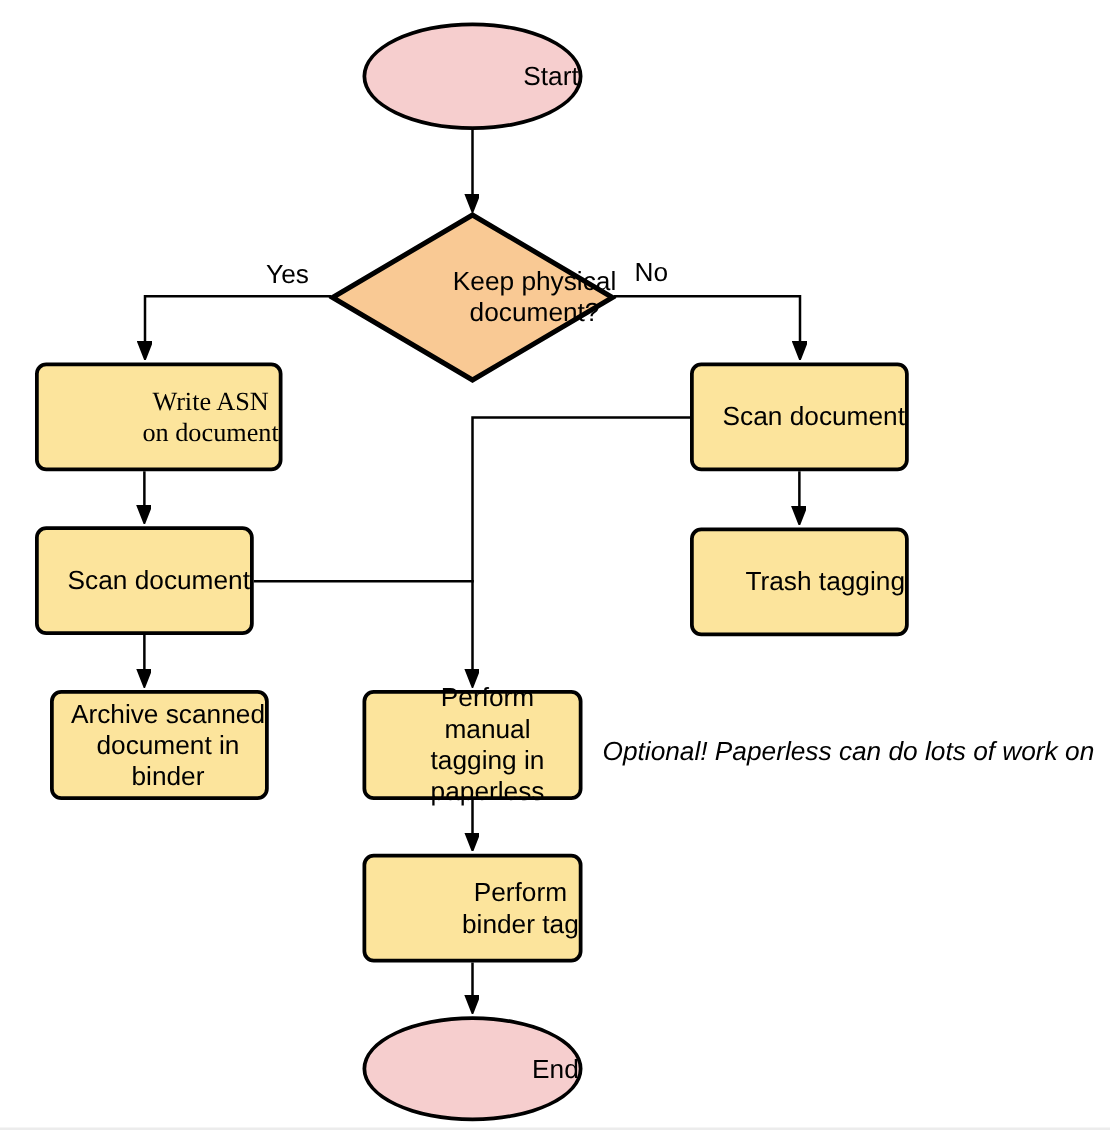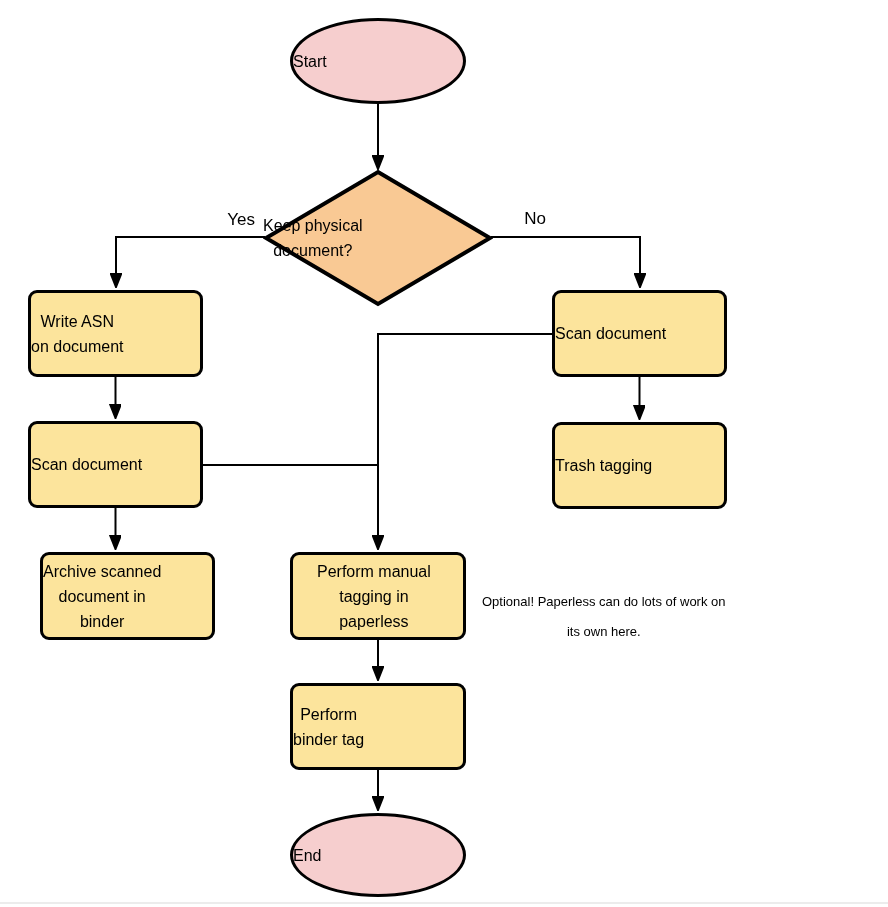--- a/index.html
+++ b/index.html
@@ -17,23 +17,23 @@
     stroke: var(--line-color, #000);
     stroke-width: 2;
     fill: none;
   }
   svg.edges .arrowhead { fill: var(--line-color, #000); }
 
   .node {
     position: absolute;
     display: flex;
     align-items: center;
-    justify-content: flex-start;
+    justify-content: flex-end;
     text-align: center;
-    font-size: 16px;
+    font-size: 21px;
     line-height: 25px;
     box-sizing: border-box;
   }
   .terminal {
     background: var(--terminal-fill, #f6cece);
     border: 3.5px solid var(--line-color, #000);
     border-radius: 50%;
   }
   .process {
     background: var(--process-fill, #fce49c);
@@ -43,33 +43,33 @@
   .decision-wrap { background: transparent; }
   .decision-wrap svg { position: absolute; left: 0; top: 0; }
   .decision-wrap .label { position: relative; z-index: 1; }
   .decision-poly {
     fill: var(--decision-fill, #f9c994);
     stroke: var(--line-color, #000);
     stroke-width: 4;
   }
   .edge-label {
     position: absolute;
-    font-size: 17px;
+    font-size: 21px;
     line-height: 20px;
-    text-align: right;
+    text-align: center;
     width: 50px;
   }
   .note {
     position: absolute;
     left: 482px;
     top: 587px;
-    font-size: 13px;
+    font-style: italic;
+    font-size: 21px;
     line-height: 30px;
     white-space: nowrap;
-    text-align: center;
   }
   .divider {
     position: absolute;
     left: 0;
     top: 902px;
     width: 100%;
     height: 1.5px;
     background: var(--divider-color, #ececec);
   }
 </style>
@@ -106,21 +106,21 @@
     </svg>
     <div class="label">
       <div>Keep physical</div>
       <div>document?</div>
     </div>
   </div>
 
   <div class="edge-label" style="left:205px; top:210px;">Yes</div>
   <div class="edge-label" style="left:496px; top:209px;">No</div>
 
-  <div class="node process" style="left:28px; top:290px; width:175px; height:87px;">
+  <div class="node process" style="left:28px; top:290px; width:198px; height:87px;font-family:Liberation Serif, serif;">
     <div>
       <div>Write ASN</div>
       <div>on document</div>
     </div>
   </div>
 
   <div class="node process" style="left:552px; top:290px; width:175px; height:87px;">
     <div>Scan document</div>
   </div>
 
@@ -143,21 +143,20 @@
   <div class="node process" style="left:290px; top:552px; width:176px; height:88px;padding-left:24px;">
     <div>
       <div>Perform manual</div>
       <div>tagging in</div>
       <div>paperless</div>
     </div>
   </div>
 
   <div class="note">
     <div>Optional! Paperless can do lots of work on</div>
-    <div>its own here.</div>
   </div>
 
   <div class="node process" style="left:290px; top:683px; width:176px; height:87px;">
     <div>
       <div>Perform</div>
       <div>binder tag</div>
     </div>
   </div>
 
   <div class="node terminal" style="left:290px; top:813px; width:176px; height:84px;">

